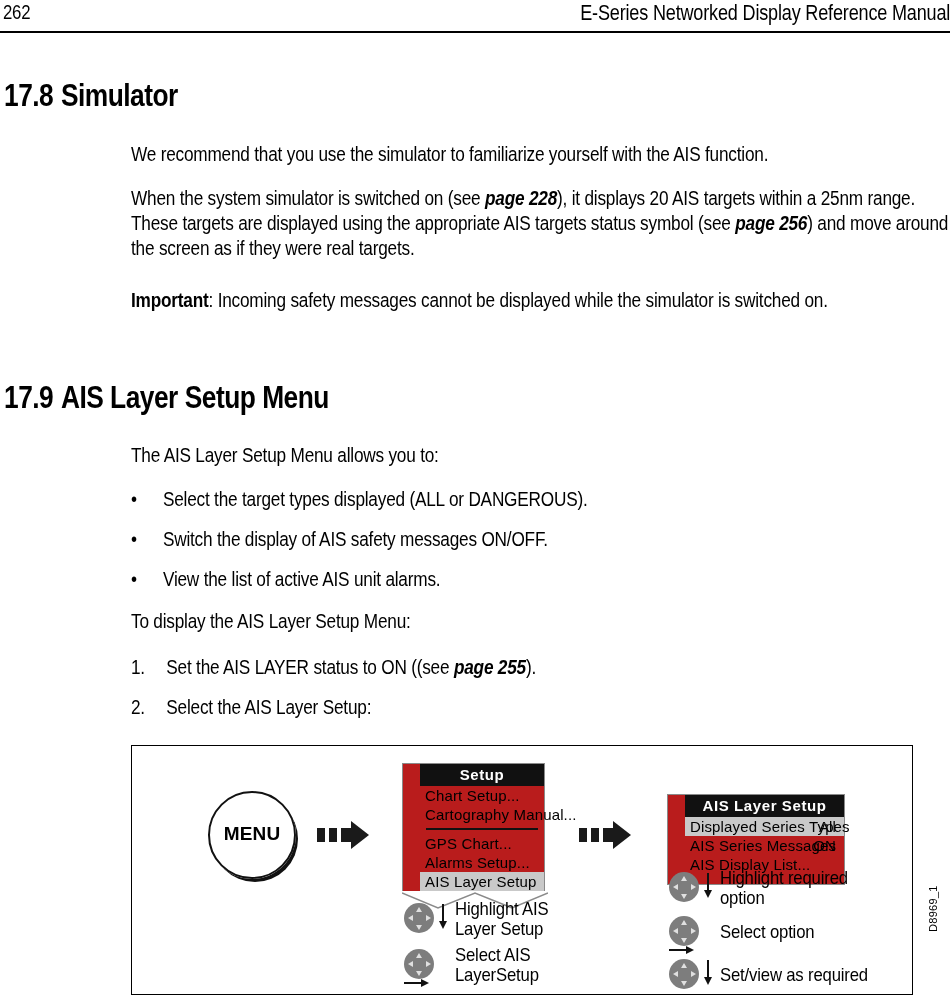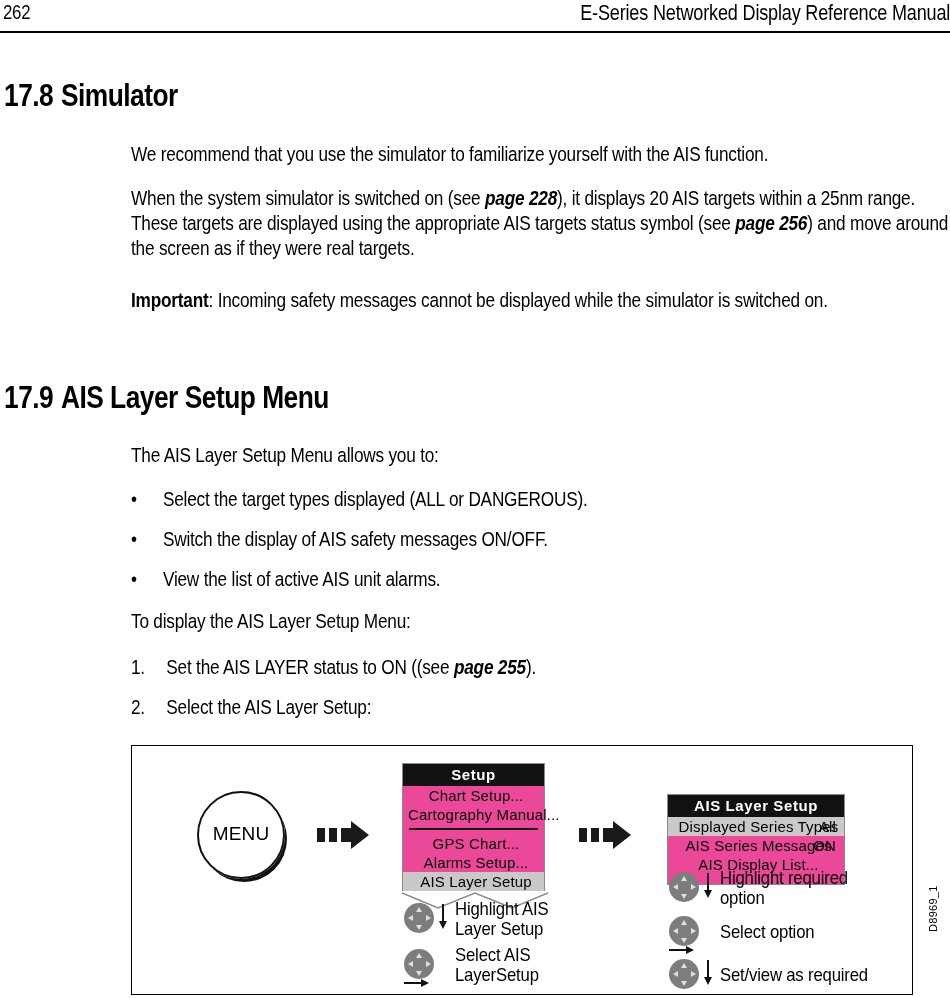--- a/index.html
+++ b/index.html
@@ -117,26 +117,27 @@
     width: 782px;
     height: 250px;
     border: 1.5px solid #000;
     box-sizing: border-box;
     background: #fff;
   }
 
   
   .menu-btn {
     position: absolute;
-    left: 65px; top: 45px;
+    left: 76px; top: 45px;
     width: 88px; height: 88px;
     border-radius: 50%;
     border: 2.5px solid #111;
     box-sizing: border-box;
     box-shadow: 3px 4px 0 -1px #111;
+    font-weight: bold;
   }
   .menu-btn .lbl {
     position: absolute;
     left: 0; right: 0;
     top: 30px;
     text-align: center;
     font-size: 19px;
     letter-spacing: 0.2px;
   }
 
@@ -164,40 +165,40 @@
     left: 34px; top: 0px;
     width: 0; height: 0;
     border-top: 14px solid transparent;
     border-bottom: 14px solid transparent;
     border-left: 18px solid #1a1a1a;
   }
 
   
   .dev-panel {
     position: absolute;
-    background: #ec4899;
+    background: #b91c1c;
     border: 1.5px solid #8a8a8a;
     box-sizing: border-box;
+    padding-left: 17px;
   }
   .dev-title {
     background: #111111;
     color: #ffffff;
     font-size: 15px;
     font-weight: bold;
     text-align: center;
     letter-spacing: 0.6px;
     padding: 2px 0 3px 0;
   }
   .dev-item {
     font-size: 15px;
     padding: 1px 0 1px 5px;
     letter-spacing: 0.15px;
     white-space: nowrap;
     position: relative;
-    text-align: center;
   }
   .dev-item.hl { background: #c9c9c9; }
   .dev-sep {
     height: 2px;
     background: #111;
     margin: 4px 6px 4px 6px;
   }
   .dev-item .val {
     position: absolute;
     right: 8px;

